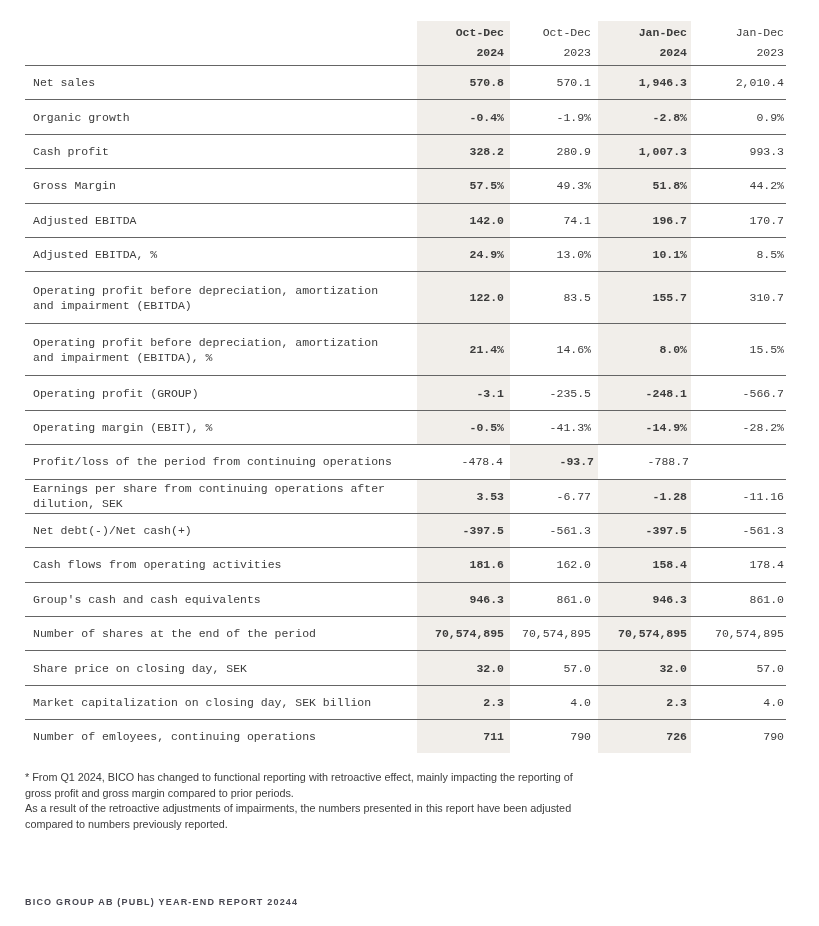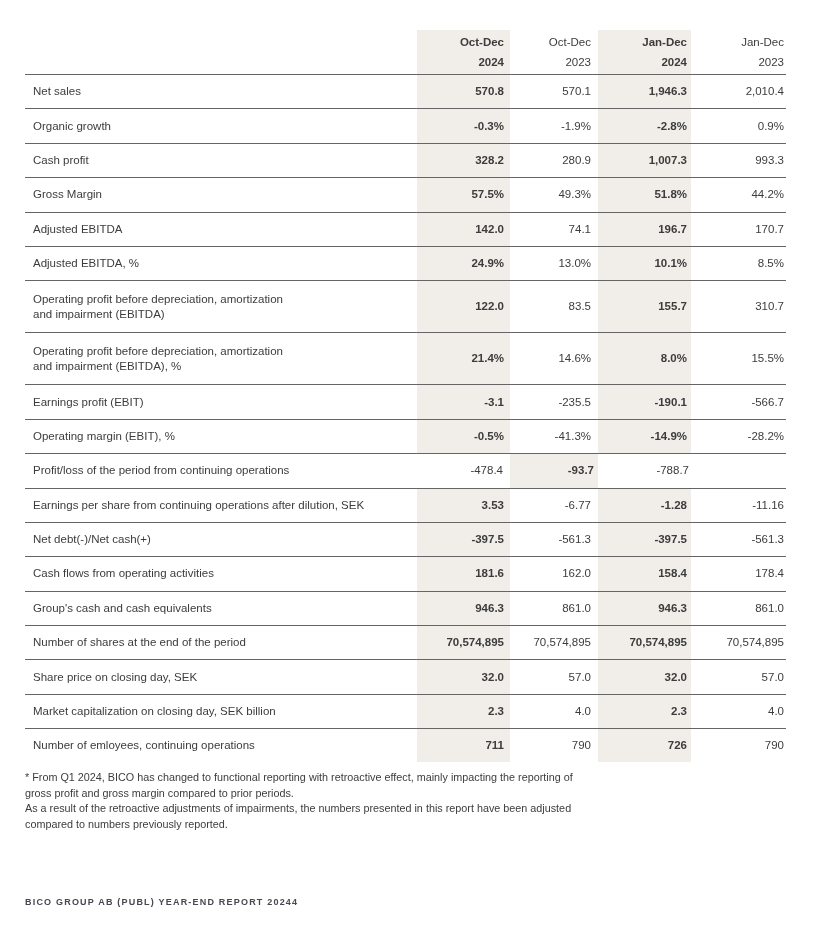--- a/index.html
+++ b/index.html
@@ -9,22 +9,23 @@
     width: 819px;
     height: 926px;
     background: #ffffff;
     font-family: "Liberation Sans", sans-serif;
     color: #3c3c3c;
     overflow: hidden;
   }
   .fin-table {
     position: absolute;
     left: 25px;
-    top: 30px;
+    top: 21px;
     width: 761px;
+    font-family: Liberation Mono, monospace;
   }
   .row {
     display: grid;
     grid-template-columns: 392px 93px 88px 93px 95px;
     border-bottom: 1px solid #656565;
   }
   .row.header   { height: 45px; }
   .row.r-single { height: 34.4px; }
   .row.r-double { height: 52px; }
   .row.r-last   { height: 33px; border-bottom: none; }
@@ -113,21 +114,21 @@
       </div>
       <div class="row r-single">
         <div class="cell label">Net sales</div>
         <div class="cell val c1 hl bold">570.8</div>
         <div class="cell val c2">570.1</div>
         <div class="cell val c3 hl bold">1,946.3</div>
         <div class="cell val c4">2,010.4</div>
       </div>
       <div class="row r-single">
         <div class="cell label">Organic growth</div>
-        <div class="cell val c1 hl bold">-0.3%</div>
+        <div class="cell val c1 hl bold">-0.4%</div>
         <div class="cell val c2">-1.9%</div>
         <div class="cell val c3 hl bold">-2.8%</div>
         <div class="cell val c4">0.9%</div>
       </div>
       <div class="row r-single">
         <div class="cell label">Cash profit</div>
         <div class="cell val c1 hl bold">328.2</div>
         <div class="cell val c2">280.9</div>
         <div class="cell val c3 hl bold">1,007.3</div>
         <div class="cell val c4">993.3</div>
@@ -163,24 +164,24 @@
       </div>
       <div class="row r-double">
         <div class="cell label">Operating profit before depreciation, amortization
 and impairment (EBITDA), %</div>
         <div class="cell val c1 hl bold">21.4%</div>
         <div class="cell val c2">14.6%</div>
         <div class="cell val c3 hl bold">8.0%</div>
         <div class="cell val c4">15.5%</div>
       </div>
       <div class="row r-single">
-        <div class="cell label">Earnings profit (EBIT)</div>
+        <div class="cell label">Operating profit (GROUP)</div>
         <div class="cell val c1 hl bold">-3.1</div>
         <div class="cell val c2">-235.5</div>
-        <div class="cell val c3 hl bold">-190.1</div>
+        <div class="cell val c3 hl bold">-248.1</div>
         <div class="cell val c4">-566.7</div>
       </div>
       <div class="row r-single">
         <div class="cell label">Operating margin (EBIT), %</div>
         <div class="cell val c1 hl bold">-0.5%</div>
         <div class="cell val c2">-41.3%</div>
         <div class="cell val c3 hl bold">-14.9%</div>
         <div class="cell val c4">-28.2%</div>
       </div>
       <div class="row r-single">

